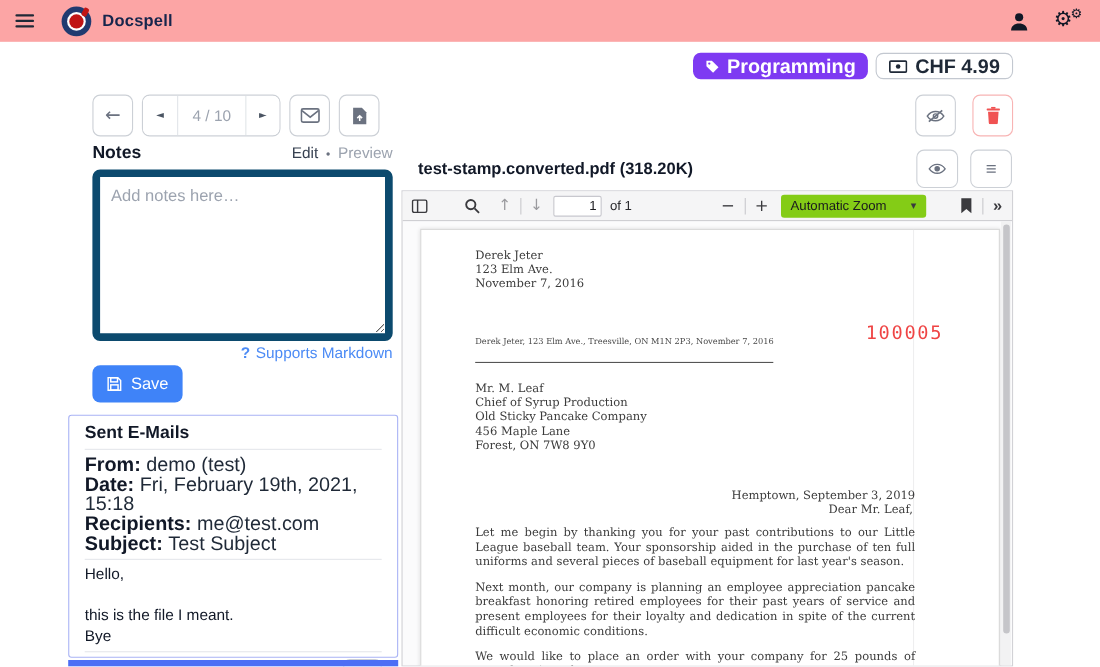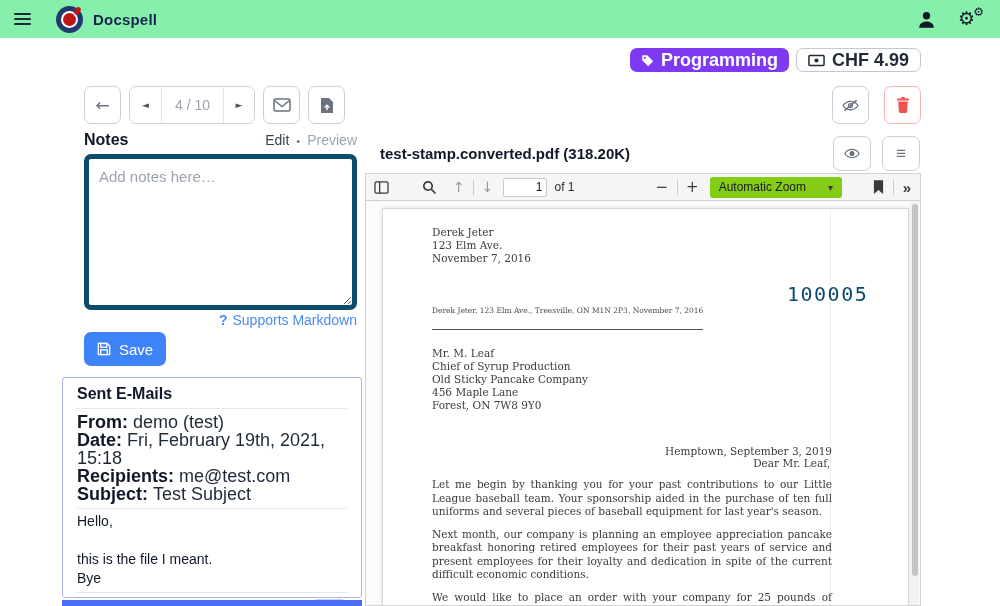--- a/index.html
+++ b/index.html
@@ -1,20 +1,20 @@
 <!DOCTYPE html>
 <html><head>
 <meta charset="utf-8">
 <style>
   * { margin:0; padding:0; box-sizing:border-box; }
   html,body { width:1000px; height:606px; overflow:hidden; }
   body { font-family:"Liberation Sans", sans-serif; background:#ffffff; position:relative; }
 
   
-  .appbar { position:absolute; top:0; left:0; width:1000px; height:38px; background:#86efac;
+  .appbar { position:absolute; top:0; left:0; width:1000px; height:38px; background:#fca5a5;
             display:flex; align-items:center; }
   .hamburger { width:40px; height:38px; display:flex; flex-direction:column; justify-content:center;
                align-items:center; gap:3px; cursor:pointer; margin-left:2px; }
   .hamburger i { display:block; width:17px; height:2px; background:#1f2937; border-radius:1px; }
   .logo { width:27px; height:27px; border-radius:50%; background:#203a70; position:relative; margin-left:14px; }
   .logo .inner { position:absolute; left:5px; top:5px; width:17px; height:17px; border-radius:50%; background:#ffffff; }
   .logo .red { position:absolute; left:7px; top:7px; width:13px; height:13px; border-radius:50%; background:#c01515; }
   .logo .notch { position:absolute; right:3px; top:1px; width:5px; height:8px; background:#c01515; transform:rotate(30deg); border-radius:2px; }
   .app-title { font-size:15px; font-weight:bold; color:#16254c; margin-left:10px; letter-spacing:.2px; }
   .appbar-right { margin-left:auto; display:flex; align-items:center; gap:22px; padding-right:16px; }
@@ -42,21 +42,21 @@
   .right-actions { position:absolute; top:86px; left:832px; display:flex; gap:15px; }
   .btn.danger { border-color:#f8b4b4; }
 
   
   .notes-head { position:absolute; left:84px; top:131px; width:273px; display:flex; align-items:baseline; }
   .notes-title { font-size:16px; font-weight:bold; color:#111827; }
   .notes-modes { margin-left:auto; display:flex; gap:7px; font-size:14px; align-items:baseline; }
   .mode-edit { color:#374151; cursor:pointer; }
   .mode-dot { color:#6b7280; font-size:11px; }
   .mode-preview { color:#9ca3af; cursor:pointer; }
-  .notes-area { position:absolute; left:84px; top:154px; width:273px; height:156px; border:5px solid #0c4a6e;
+  .notes-area { position:absolute; left:84px; top:154px; width:273px; height:156px; border:7px solid #0c4a6e;
                 border-radius:7px; padding:9px 10px; font-family:"Liberation Sans", sans-serif; font-size:15px;
                 color:#374151; resize:vertical; }
   .notes-area::placeholder { color:#9ca3af; }
   .md-hint { position:absolute; top:312px; left:84px; width:273px; text-align:right; font-size:14px; color:#4c8bf5; }
   .md-hint .q { font-weight:bold; margin-right:5px; cursor:pointer; }
   .md-hint .txt { cursor:pointer; }
   .save-btn { position:absolute; left:84px; top:332px; height:34px; padding:0 13px; background:#3f83f8;
               border:none; border-radius:7px; color:#fff; font-size:15px; display:flex; align-items:center;
               gap:8px; cursor:pointer; font-family:"Liberation Sans", sans-serif; }
 
@@ -103,22 +103,22 @@
               border:1px solid #d8d8d8; box-shadow:0 0 4px rgba(0,0,0,.12);
               font-family:"DejaVu Serif", serif; color:#3b3b3b; }
   .page-inner { position:relative; width:100%; height:100%; padding:17px 78px 0 49px; }
   .doc-line { font-size:10.5px; line-height:13px; white-space:nowrap; }
   .ref-line { display:inline-block; font-size:7.5px; color:#4a4a4a; border-bottom:1px solid #555;
               padding-bottom:14px; margin-top:41px; white-space:nowrap; }
   .recipient-block { margin-top:17px; }
   .place-date { margin-top:33px; text-align:right; font-size:10.5px; width:400px; }
   .salutation { font-size:10.5px;text-align:right; }
   .paragraph { margin-top:9px; font-size:10.5px; line-height:13.5px; text-align:justify; width:400px; color:#3b3b3b; }
-  .stamp { position:absolute; left:404px; top:73px; font-family:"DejaVu Sans Mono", monospace;
-           font-size:20px; letter-spacing:1.5px; color:#0c4a6e; }
+  .stamp { position:absolute; left:404px; top:84px; font-family:"DejaVu Sans Mono", monospace;
+           font-size:17px; letter-spacing:1.5px; color:#ef4444; }
   .fold-line { position:absolute; left:447px; top:0; width:1px; height:100%; background:#eeeeef; }
 
   svg { display:block; }
 </style>
 </head>
 <body>
 
 <div class="appbar">
   <div class="hamburger">
       <i></i>

